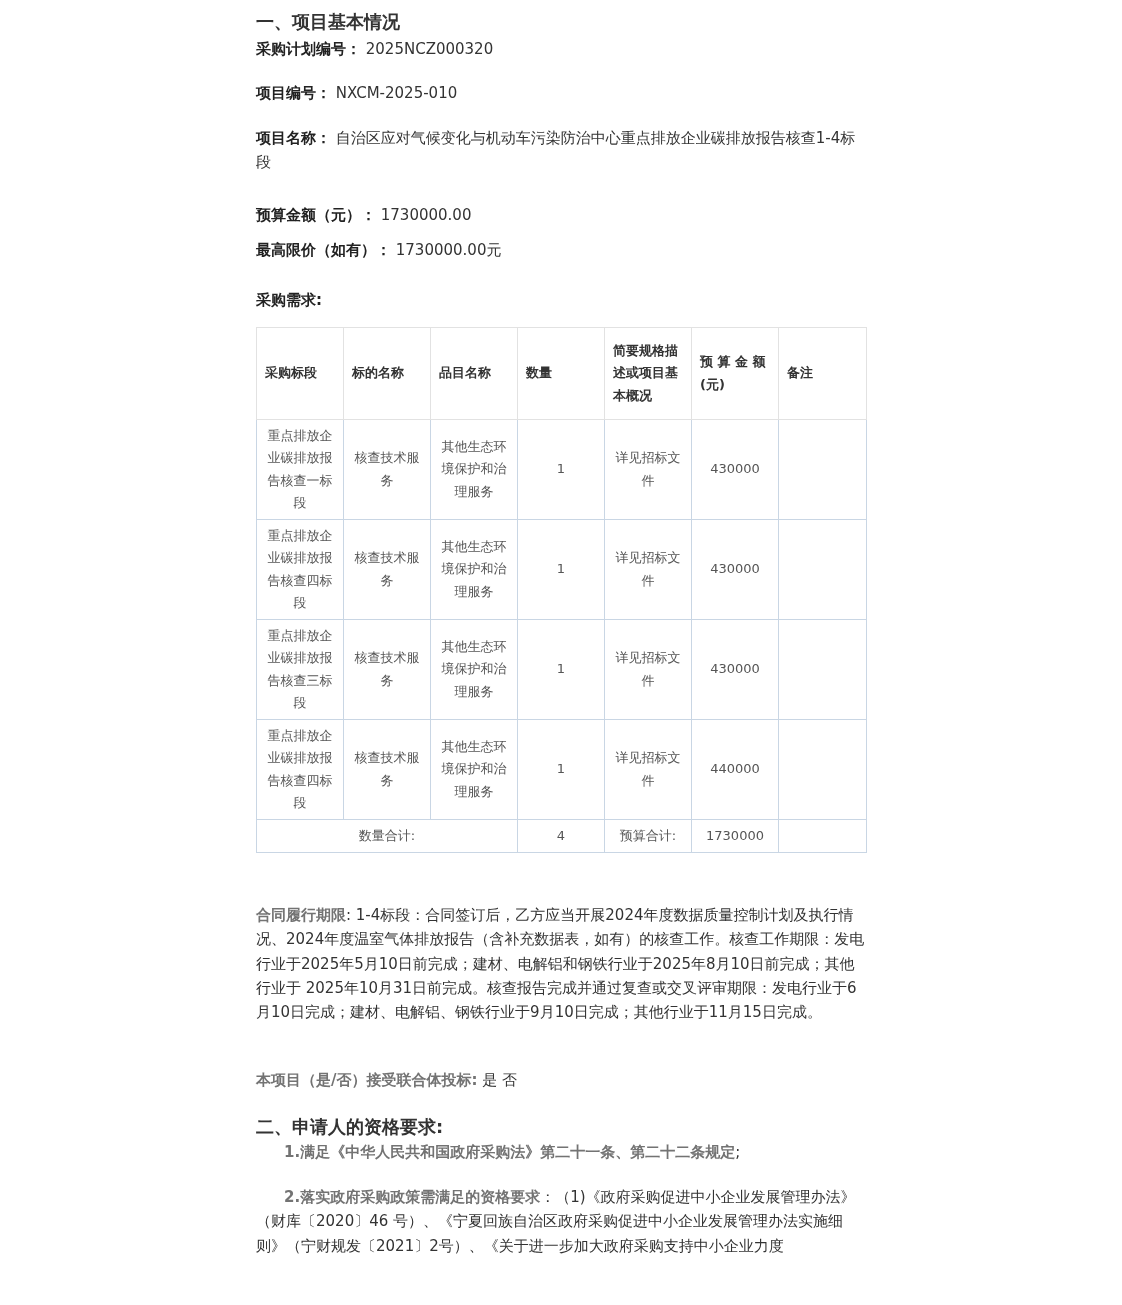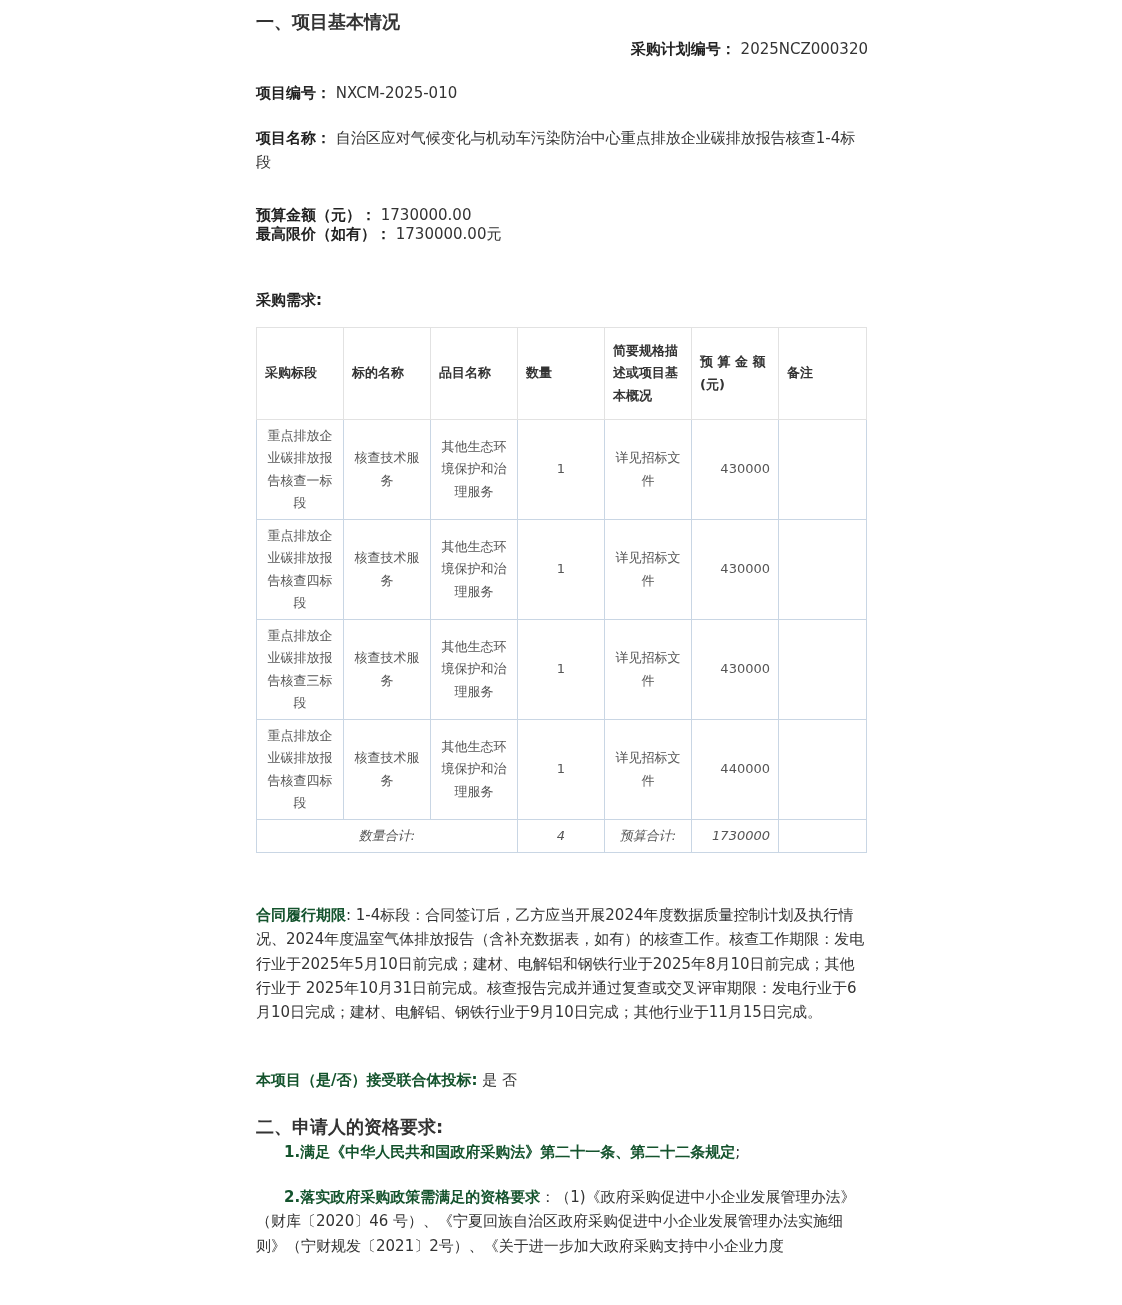--- a/index.html
+++ b/index.html
@@ -18,56 +18,56 @@
     border-collapse: collapse; table-layout: fixed; font-size: 13px; color: #555;
   }
   table.req th, table.req td {
     border: 1px solid #c9d6e4; padding: 0 8px; line-height: 22.5px;
   }
   table.req th {
     border-color: #e2e2e2; font-weight: bold; color: #333; text-align: left;
     height: 91px; vertical-align: middle;
   }
   table.req td { height: 99px; text-align: center; vertical-align: middle; }
-  table.req td.num { text-align: right; }
-  table.req tr.total td { height: 32px; font-style: italic; }
+  table.req td.num { }
+  table.req tr.total td { height: 32px; }
   .para {
     position: absolute; left: 0; width: 612px; font-size: 15px; line-height: 24.3px; color: #333;
   }
-  .para b { color: #14532d; }
+  .para b { color: #737373; }
   .indent { text-indent: 28px; }
 </style>
 </head>
 <body>
 
 <div class="page">
 
   <div class="sec-title" style="top:10px;">一、项目基本情况</div>
 
-  <div class="field" style="top:37px;text-align:right;">
+  <div class="field" style="top:37px;">
     <span class="lbl">采购计划编号：</span>
     <span class="val">2025NCZ000320</span>
   </div>
 
   <div class="field" style="top:81px;">
     <span class="lbl">项目编号：</span>
     <span class="val">NXCM-2025-010</span>
   </div>
 
   <div class="field" style="top:126px;">
     <span class="lbl">项目名称：</span>
     <span class="val">自治区应对气候变化与机动车污染防治中心重点排放企业碳排放报告核查1-4标段</span>
   </div>
 
   <div class="field" style="top:203px;">
     <span class="lbl">预算金额（元）：</span>
     <span class="val">1730000.00</span>
   </div>
 
-  <div class="field" style="top:222px;">
+  <div class="field" style="top:238px;">
     <span class="lbl">最高限价（如有）：</span>
     <span class="val">1730000.00元</span>
   </div>
 
   <div class="field" style="top:288px;">
     <span class="lbl">采购需求:</span>
   </div>
 
   <table class="req">
     <colgroup>

